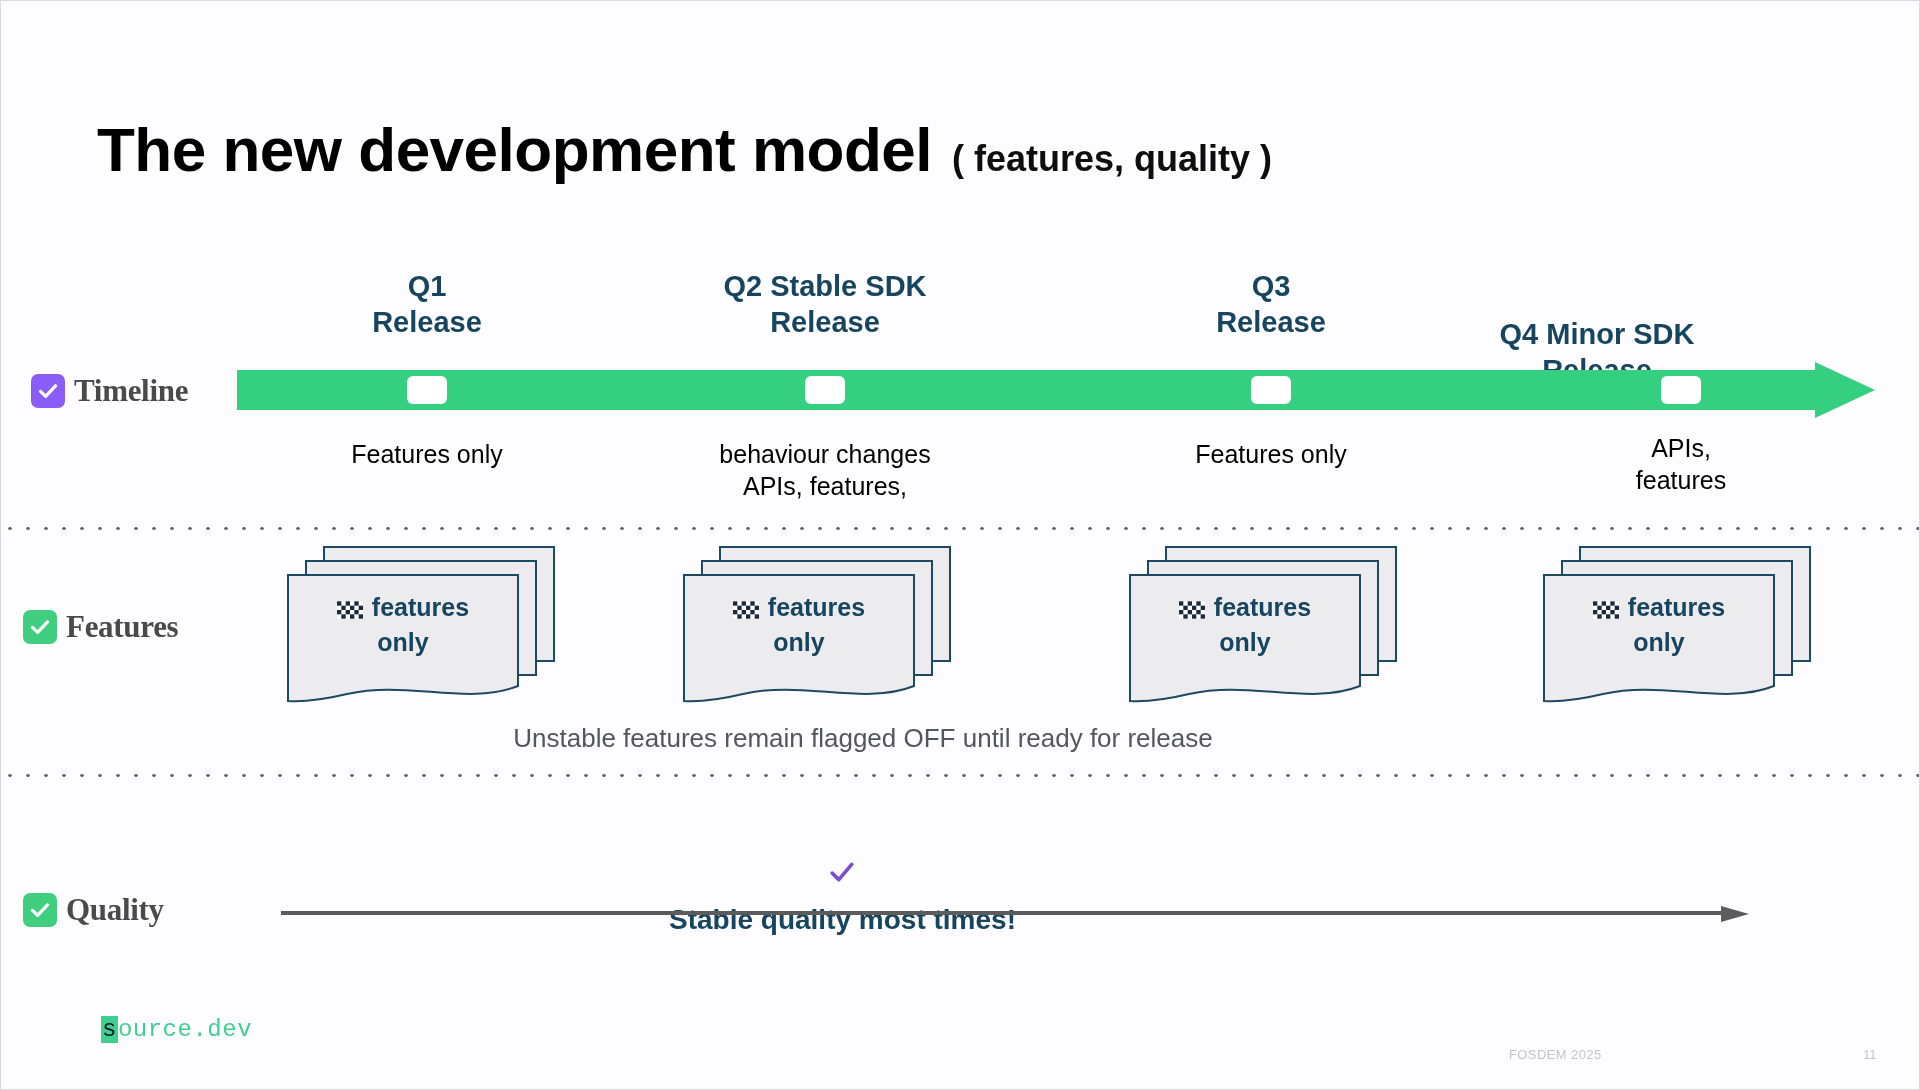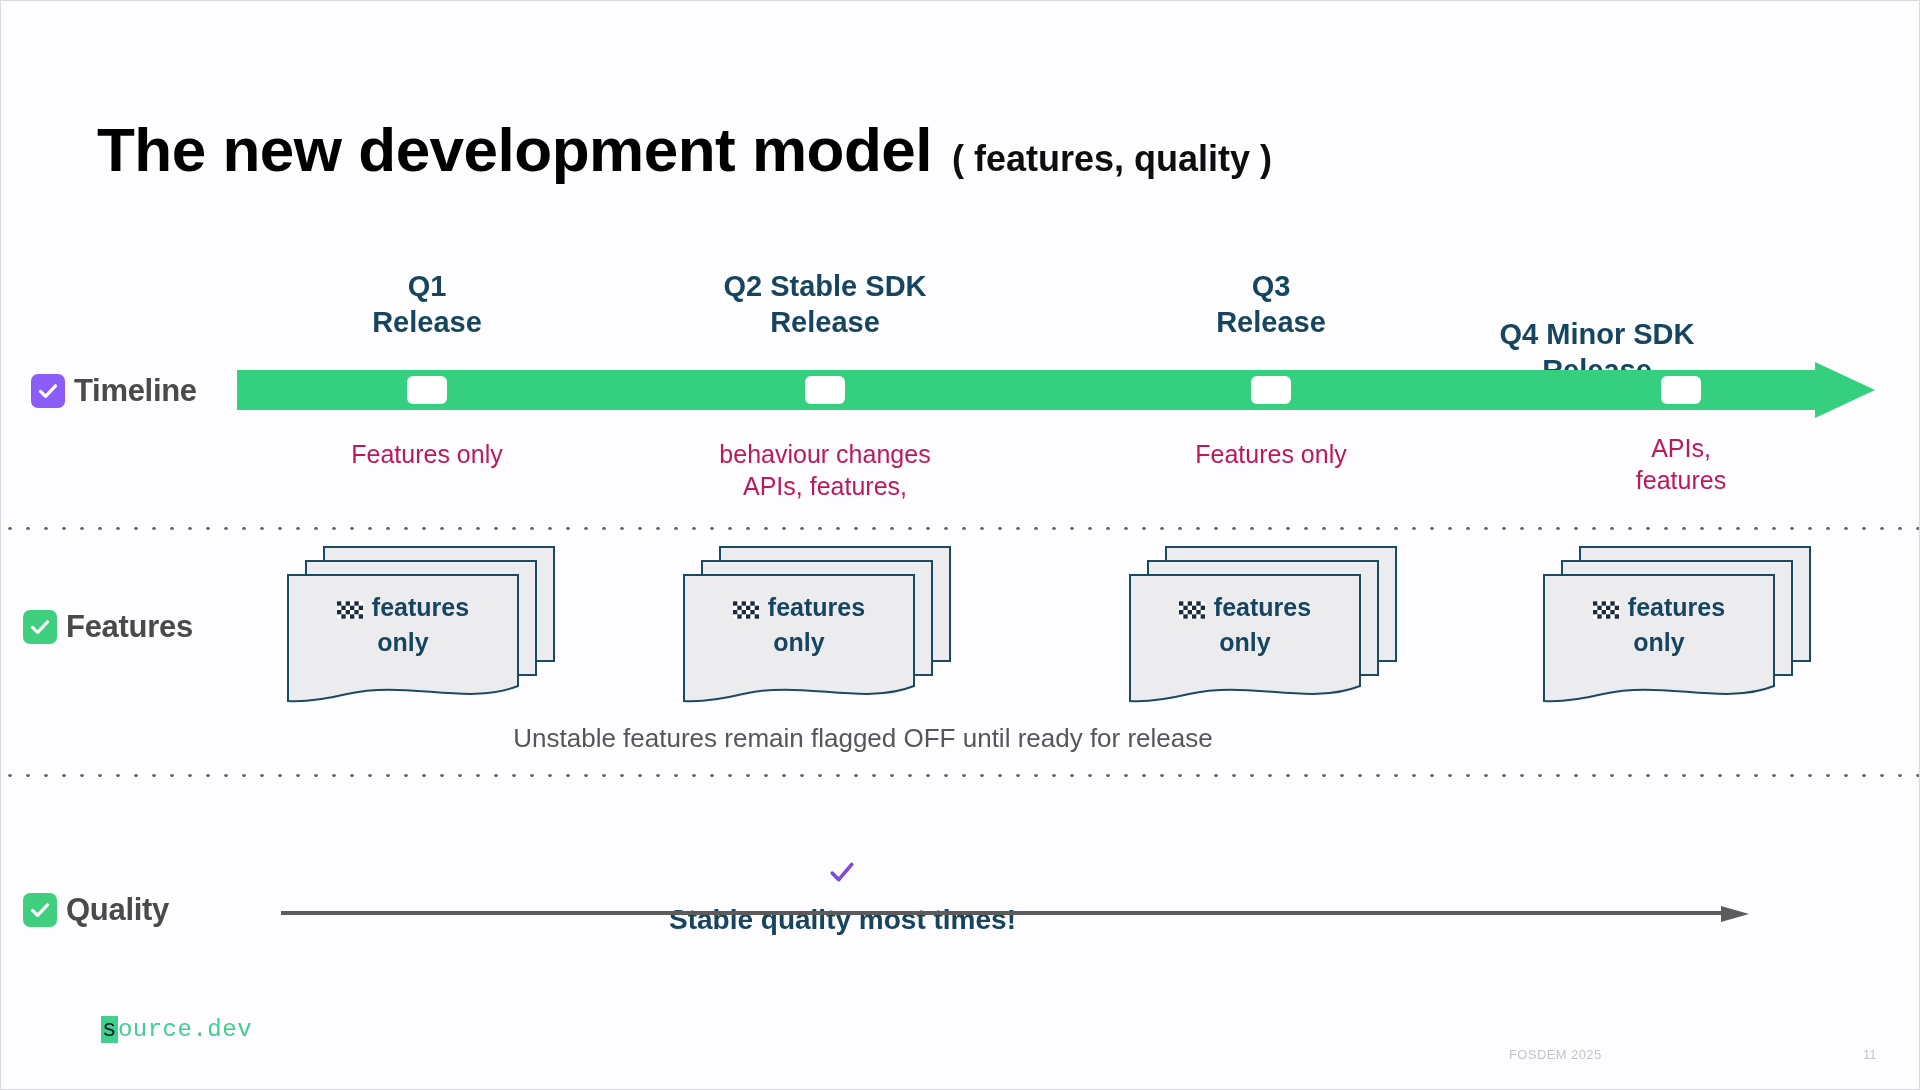--- a/index.html
+++ b/index.html
@@ -45,20 +45,21 @@
     margin-left: 20px;
     line-height: 1;
   }
 
   
   .row-label {
     position: absolute;
     display: flex;
     align-items: center;
     gap: 9px;
+    font-family: Liberation Serif, serif;
   }
   .cbox {
     width: 34px;
     height: 34px;
     border-radius: 7px;
     display: flex;
     align-items: center;
     justify-content: center;
     flex: none;
   }
@@ -108,21 +109,21 @@
     font-size: 29px;
     font-weight: bold;
     color: #17455f;
     line-height: 1.24;
     width: 300px;
   }
   .q-desc {
     position: absolute;
     text-align: center;
     font-size: 25px;
-    color: #be185d;
+    color: #000000;
     line-height: 1.26;
     width: 300px;
   }
 
   
   .divider {
     position: absolute;
     left: 0;
     width: 1920px;
     height: 5px;

